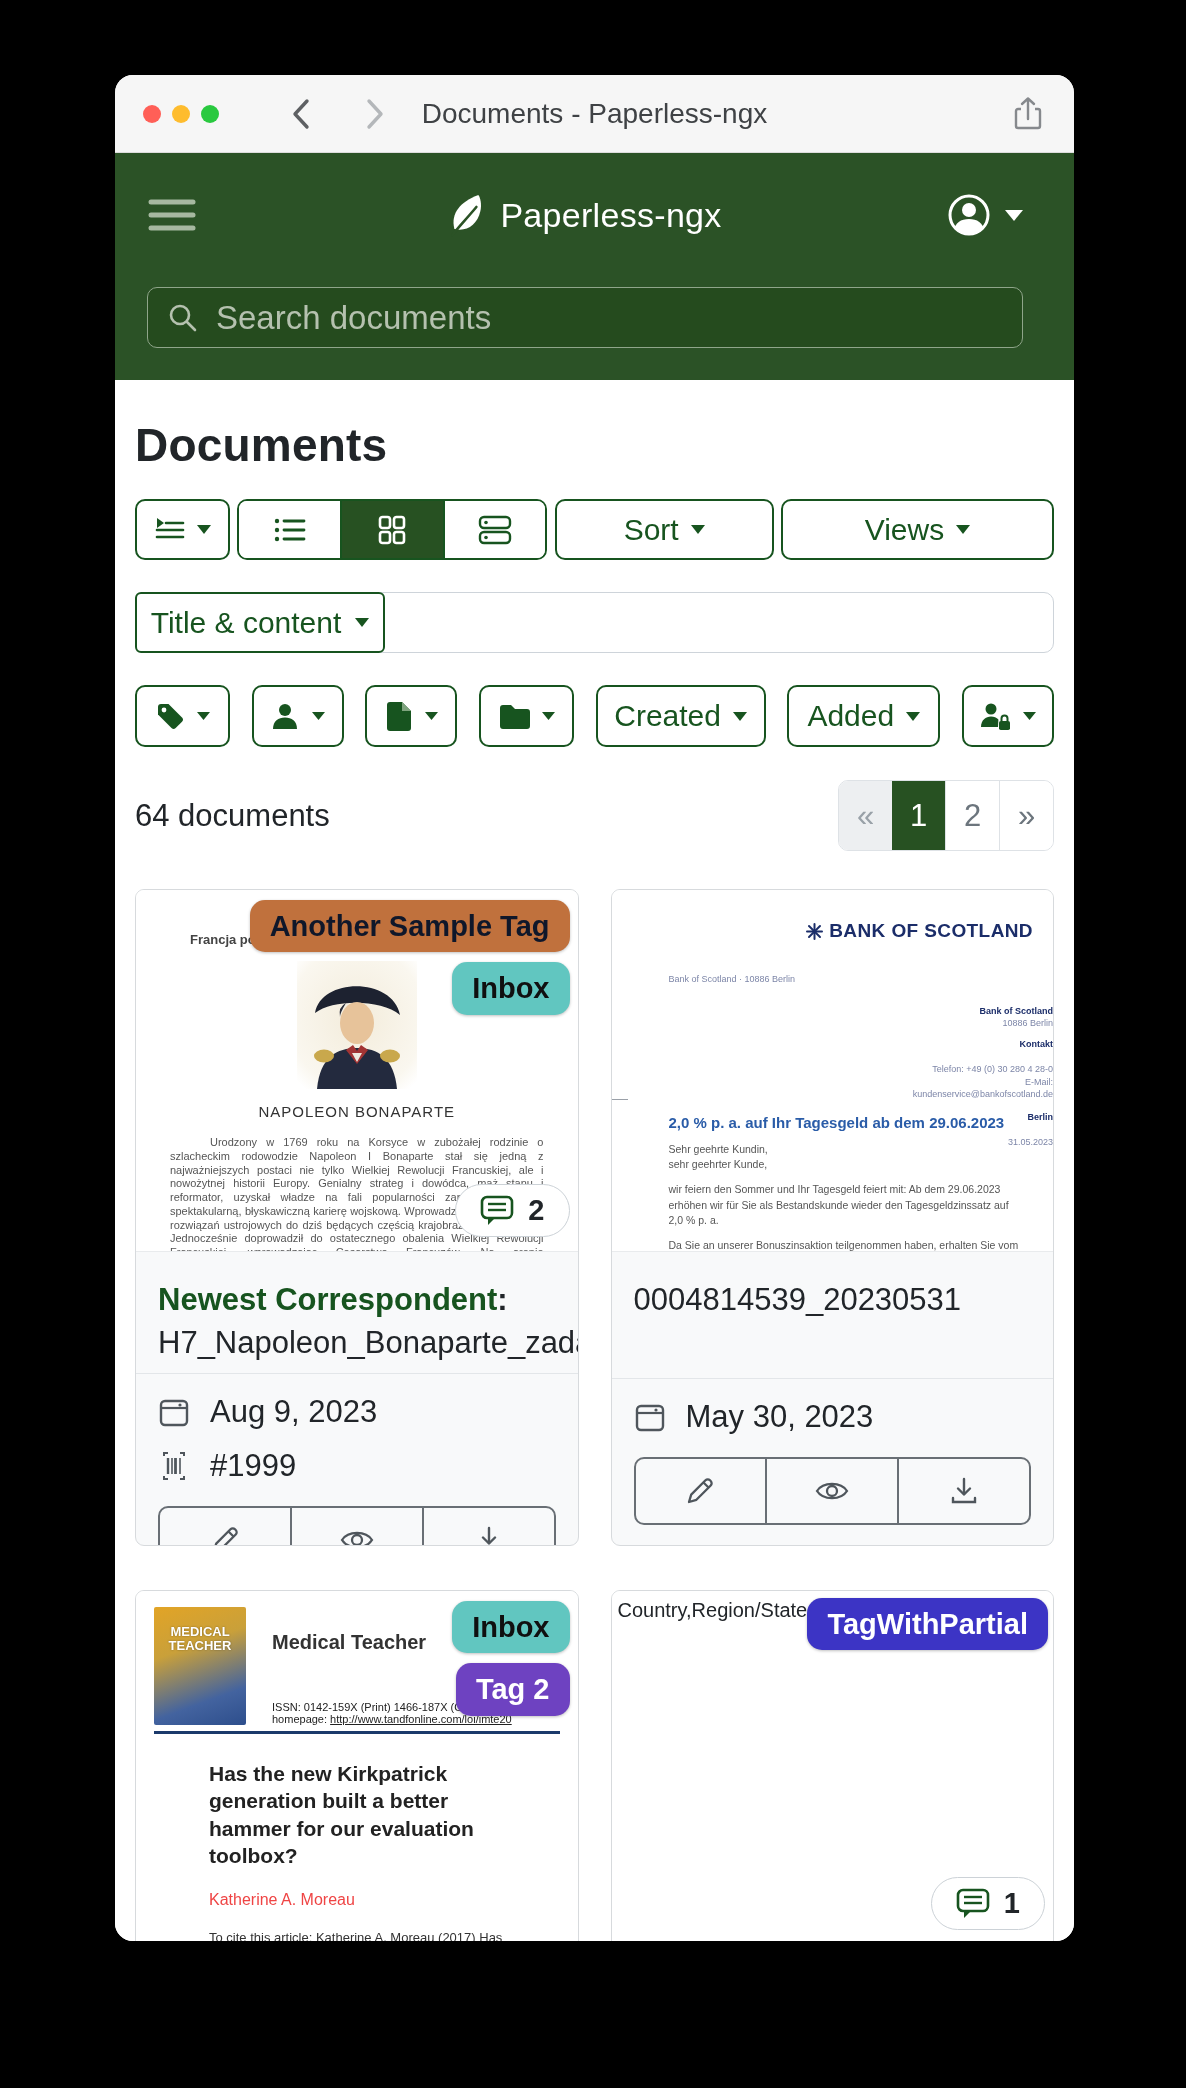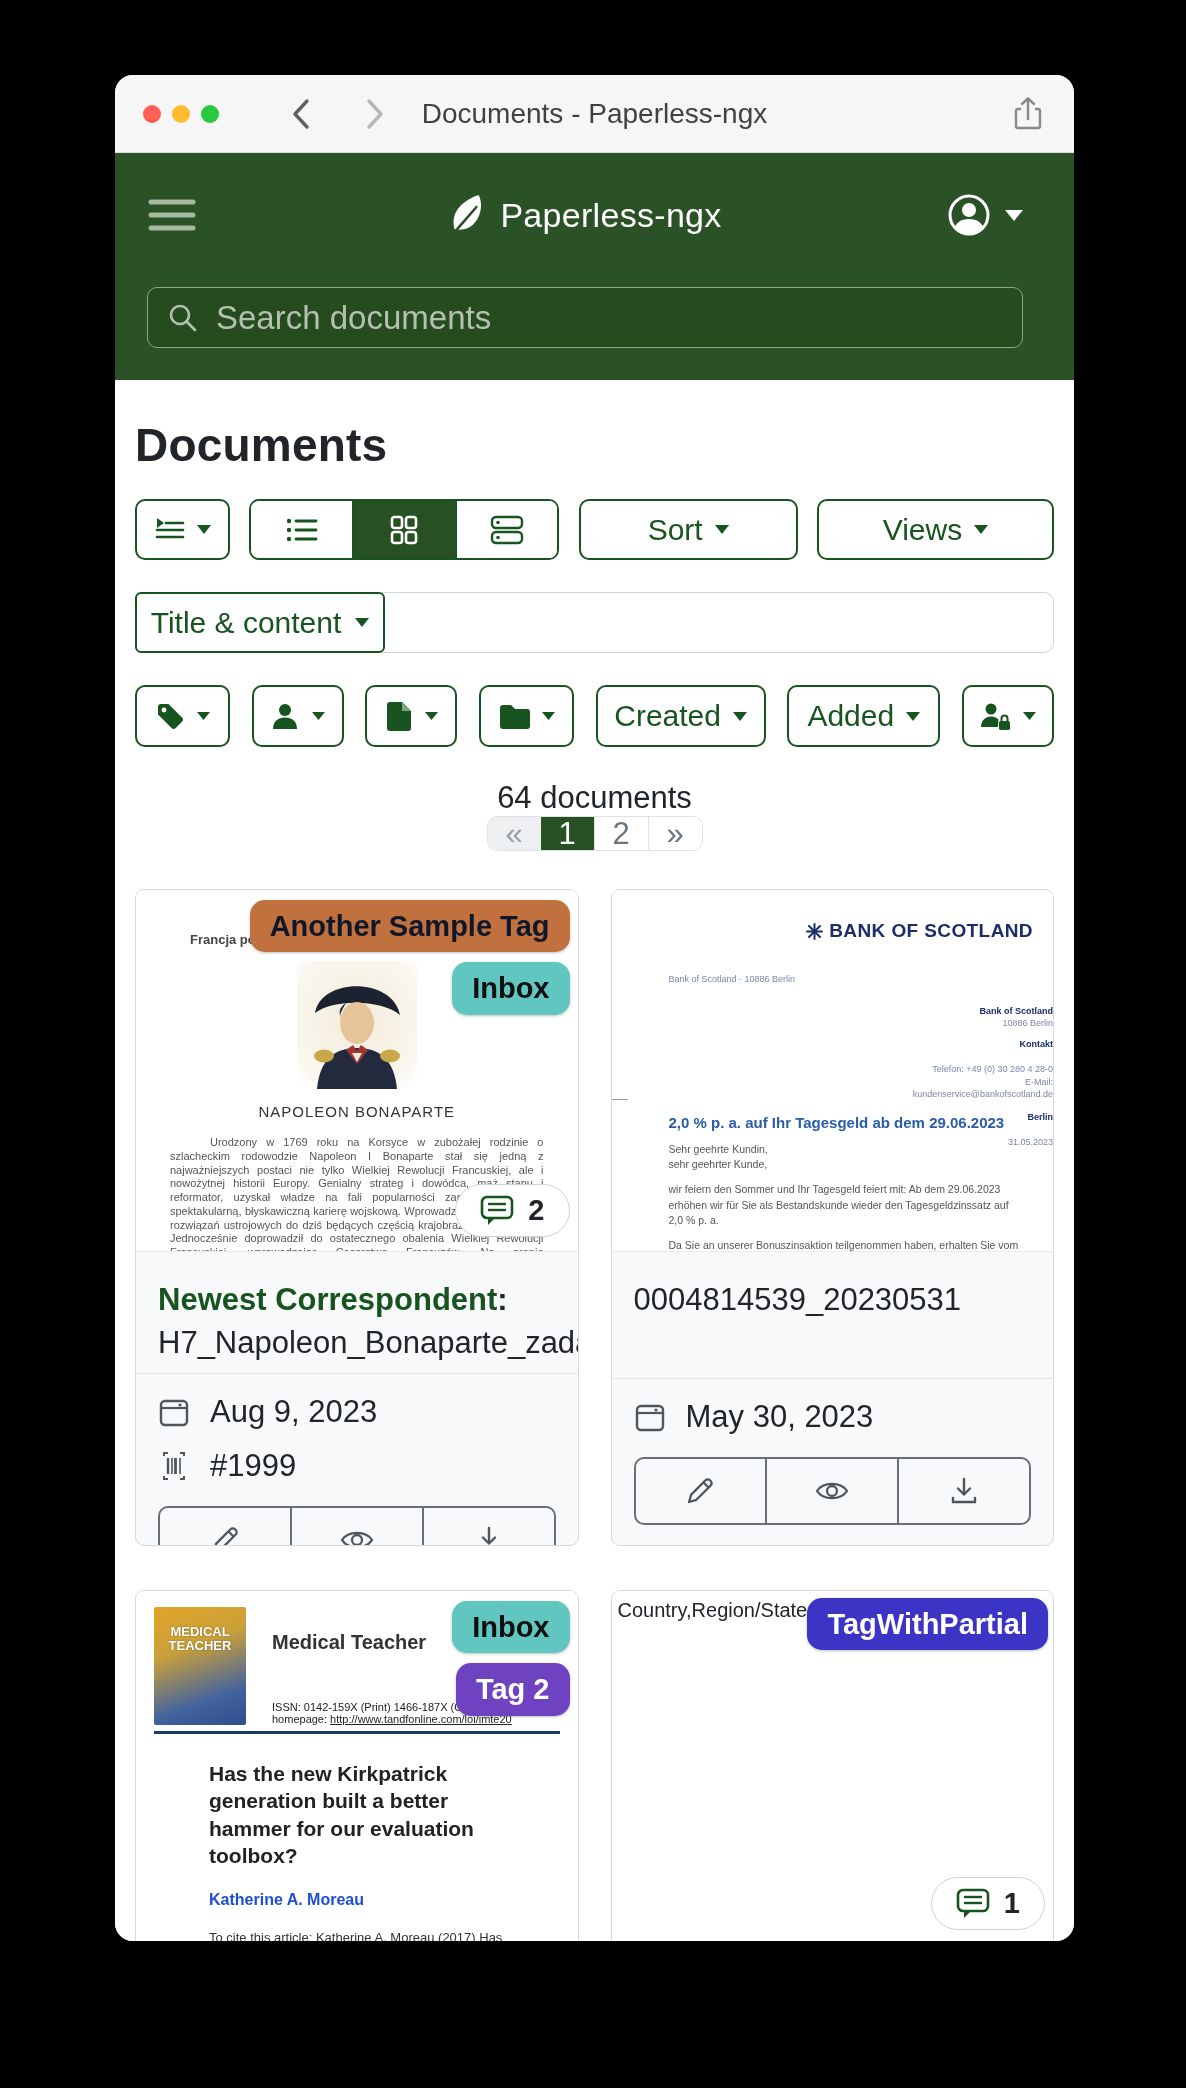--- a/index.html
+++ b/index.html
@@ -57,36 +57,36 @@
     border:2px solid #17541f;border-radius:10px;background:#fff;color:#17541f;
     display:flex;align-items:center;justify-content:center;gap:12px;
     font-size:30px;box-sizing:border-box;cursor:pointer;
   }
   .seg-group{display:flex;border:2px solid #17541f;border-radius:10px;overflow:hidden;width:310px;box-sizing:border-box;}
   .seg{flex:1;display:flex;align-items:center;justify-content:center;background:#fff;}
   .seg + .seg{border-left:2px solid #17541f;}
   .seg.active{background:#275122;}
   .w-select{width:95px;}
   .w-sort{width:219px;}
-  .w-views{width:237px;}
+  .w-views{width:273px;}
   .tcrow{margin-top:32px;height:61px;display:flex;}
   .tcbtn{
     border:2px solid #17541f;border-radius:6px;background:#fff;color:#17541f;
     font-size:30px;display:flex;align-items:center;gap:14px;justify-content:center;
     width:250px;flex:none;z-index:2;box-sizing:border-box;
   }
   .tcinput{
     flex:1;margin-left:-12px;border:1px solid #ced4da;border-radius:10px;
     font-size:30px;padding:0 16px 0 30px;outline:none;color:#212529;
     font-family:"Liberation Sans",sans-serif;box-sizing:border-box;
   }
   .filterrow{margin-top:32px;height:62px;display:flex;justify-content:space-between;}
   .w-i1{width:95px;}.w-i2{width:92px;}.w-i3{width:92px;}.w-i4{width:95px;}
   .w-created{width:170px;}.w-added{width:153px;}.w-perm{width:92px;}
-  .countrow{margin-top:33px;display:flex;justify-content:space-between;align-items:center;height:71px;flex-direction:column;}
+  .countrow{margin-top:33px;display:flex;justify-content:space-between;align-items:center;height:71px;}
   .count{font-size:31px;color:#212529;}
   .pager{display:flex;height:71px;border:1px solid #dee2e6;border-radius:10px;overflow:hidden;box-sizing:border-box;}
   .pseg{width:53px;display:flex;align-items:center;justify-content:center;font-size:31px;background:#fff;color:#6c757d;cursor:pointer;}
   .pseg + .pseg{border-left:1px solid #dee2e6;}
   .pseg.disabled{background:#edeff1;color:#99a1a8;}
   .pseg.active{background:#275122;color:#fff;border-left:none;}
   
   .grid{margin-top:38px;display:grid;grid-template-columns:1fr 1fr;column-gap:32px;row-gap:44px;grid-auto-rows:657px;}
   .card{
     border:1px solid #d7dadd;border-radius:9px;background:#f8f9fa;overflow:hidden;
@@ -137,21 +137,21 @@
     background:linear-gradient(160deg,#e2a426 0%,#c9a03a 35%,#43639f 75%,#2d4e8c 100%);
     display:flex;align-items:flex-start;justify-content:center;padding-top:18px;box-sizing:border-box;}
   .t3 .cover span{color:#fff;font-weight:700;font-size:13px;line-height:1.1;text-align:center;text-shadow:0 0 2px rgba(0,0,0,.4);}
   .t3 .jcol{flex:1;display:flex;flex-direction:column;}
   .t3 .journal{font-size:20px;font-weight:700;color:#333;margin-top:24px;}
   .t3 .issn{font-size:11px;color:#222;margin-top:auto;}
   .t3 .issn .lnk{text-decoration:underline;}
   .t3 .rule{border-bottom:3px solid #1b3a6b;margin-top:6px;}
   .t3 .inner{margin-left:55px;margin-right:24px;}
   .t3 .headline{margin-top:26px;font-size:21px;font-weight:700;color:#222;line-height:1.3;width:86%;}
-  .t3 .author{margin-top:22px;font-size:16px;font-weight:700;color:#1d4ed8;}
+  .t3 .author{margin-top:22px;font-size:16px;font-weight:400;color:#ef4444;}
   .t3 .cite{margin-top:20px;font-size:13px;color:#333;line-height:1.45;width:92%;}
   
   .t4{padding:8px 6px;box-sizing:border-box;}
   .t4 .csv{display:flex;justify-content:space-between;font-size:20px;color:#212529;white-space:nowrap;overflow:hidden;}
   .icon{display:inline-flex;align-items:center;justify-content:center;}
 </style>
 </head>
 <body>
 
 <div class="window">

